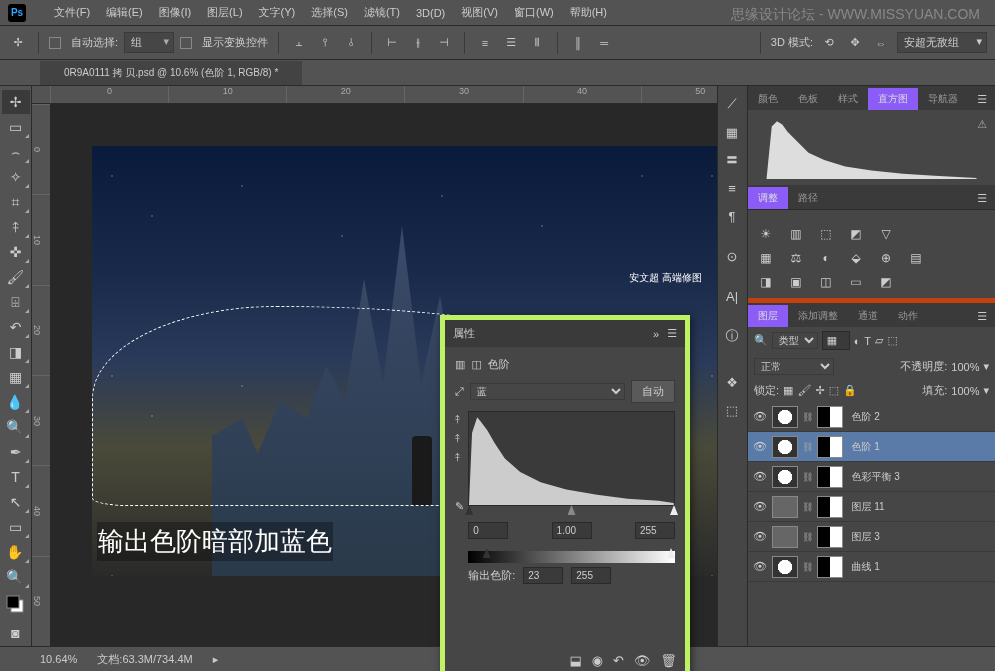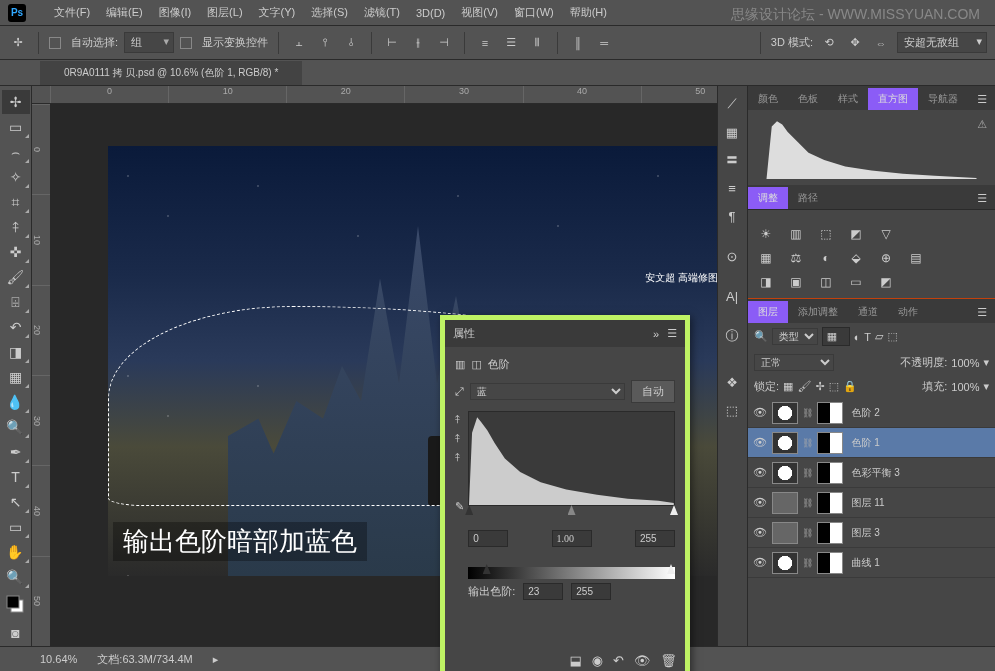--- a/index.html
+++ b/index.html
@@ -19,45 +19,45 @@
 .main{display:flex;height:560px}
 .toolbox{width:32px;background:#535353;display:flex;flex-direction:column;padding-top:4px;border-right:1px solid #2a2a2a}
 .tool{width:28px;height:24px;display:flex;align-items:center;justify-content:center;margin:0 auto 1px;cursor:pointer;position:relative;font-size:14px}
 .tool.active{background:#3a3a3a}
 .tool.tri::after{content:"";position:absolute;right:1px;bottom:1px;border:2px solid transparent;border-right-color:#aaa;border-bottom-color:#aaa}
 .canvas-area{flex:1;background:#282828;position:relative;overflow:hidden}
 .ruler-h{height:18px;background:#535353;border-bottom:1px solid #2a2a2a;display:flex;padding-left:18px}
 .ruler-h span{flex:1;font-size:9px;color:#aaa;text-align:center;border-left:1px solid #666}
 .ruler-v{width:18px;background:#535353;position:absolute;left:0;top:18px;bottom:0;display:flex;flex-direction:column}
 .ruler-v span{flex:1;font-size:9px;color:#aaa;writing-mode:vertical-lr;text-align:center;border-top:1px solid #666}
-.canvas{position:absolute;left:76px;top:60px;width:630px;height:430px;background:linear-gradient(180deg,#0a1a3a 0%,#1a2a4a 30%,#2a3a5a 50%,#4a4a3a 70%,#2a2a2a 100%);overflow:hidden}
+.canvas{position:absolute;left:60px;top:60px;width:630px;height:430px;background:linear-gradient(180deg,#0a1a3a 0%,#1a2a4a 30%,#2a3a5a 50%,#4a4a3a 70%,#2a2a2a 100%);overflow:hidden}
 .castle{position:absolute;left:120px;top:80px;width:380px;height:350px;background:linear-gradient(180deg,#3a4a6a,#2a3a4a);clip-path:polygon(0 100%,0 60%,8% 55%,12% 65%,18% 50%,25% 55%,30% 40%,35% 50%,40% 15%,45% 45%,50% 0%,55% 45%,60% 20%,65% 50%,72% 40%,78% 55%,85% 50%,90% 60%,100% 55%,100% 100%)}
 .stars{position:absolute;inset:0;background-image:radial-gradient(1px 1px at 20px 30px,#fff,transparent),radial-gradient(1px 1px at 60px 70px,#fff,transparent),radial-gradient(1px 1px at 150px 40px,#fff,transparent),radial-gradient(1px 1px at 250px 90px,#fff,transparent),radial-gradient(1px 1px at 350px 50px,#fff,transparent),radial-gradient(1px 1px at 450px 80px,#fff,transparent),radial-gradient(1px 1px at 550px 30px,#fff,transparent);background-size:600px 200px;opacity:0.6}
 .couple{position:absolute;left:300px;bottom:50px;width:100px;height:120px}
 .bride{position:absolute;right:10px;bottom:0;width:50px;height:90px;background:radial-gradient(ellipse at 50% 100%,#e8e8e8 40%,transparent 42%)}
 .groom{position:absolute;left:20px;bottom:20px;width:20px;height:70px;background:#1a1a1a;border-radius:4px}
 .wm-text{position:absolute;right:20px;top:130px;color:#fff;font-style:italic;font-size:22px;letter-spacing:1px}
 .wm-text2{position:absolute;right:20px;top:125px;color:#fff;font-size:10px}
 .selection{position:absolute;left:0;bottom:70px;right:150px;height:200px;border:1.5px dashed #fff;border-radius:50% 80% 20% 10%/60% 30% 10% 5%}
-.annotation{position:absolute;left:5px;bottom:15px;font-size:26px;color:#fff;background:rgba(0,0,0,0.3);padding:2px 10px}
+.annotation{position:absolute;left:5px;bottom:15px;font-size:26px;color:#fff;background:rgba(0,0,0,0.3);padding:2px 1px}
 .statusbar{height:25px;background:#535353;display:flex;align-items:center;padding:0 40px;gap:20px;font-size:10px;border-top:1px solid #2a2a2a}
 .right-panels{display:flex;height:560px;position:absolute;right:0;top:86px}
 .mini-strip{width:30px;background:#464646;display:flex;flex-direction:column;gap:8px;padding:8px 4px;border-left:1px solid #2a2a2a}
 .mini-strip div{width:20px;height:20px;display:flex;align-items:center;justify-content:center;cursor:pointer;font-size:13px}
 .panel-stack{width:248px;display:flex;flex-direction:column;background:#464646;border-left:1px solid #2a2a2a}
 .panel-tabs{display:flex;background:#3a3a3a;height:24px;align-items:flex-end}
 .ptab{padding:4px 10px;font-size:10px;background:#3a3a3a;color:#999;cursor:pointer}
 .ptab.active{background:#8b5cf6;color:#ddd}
 .ptab-menu{margin-left:auto;padding:4px 8px;cursor:pointer}
 .histogram{height:75px;padding:6px;position:relative}
 .histo-svg{width:100%;height:100%}
 .adjustments{padding:8px;border-top:1px solid #2a2a2a}
 .adj-icons{display:flex;gap:10px;margin-top:8px;flex-wrap:wrap}
 .adj-icons span{width:20px;height:16px;display:flex;align-items:center;justify-content:center;cursor:pointer;font-size:12px}
-.layers-panel{flex:1;display:flex;flex-direction:column;border-top:1px solid #c2410c}
+.layers-panel{flex:1;display:flex;flex-direction:column;border-top:5px solid #c2410c}
 .layer-controls{padding:4px 6px;display:flex;align-items:center;gap:4px;flex-wrap:wrap}
 .layer-row{display:flex;align-items:center;height:30px;padding:0 4px;gap:4px;border-bottom:1px solid #3a3a3a}
 .layer-row.selected{background:#5a7aa8}
 .eye{width:16px;text-align:center;cursor:pointer}
 .thumb{width:26px;height:22px;background:#666;border:1px solid #888}
 .thumb.adj{background:radial-gradient(circle,#fff 45%,#333 46%)}
 .thumb.mask{background:linear-gradient(90deg,#000 50%,#fff 50%)}
 .link-icon{font-size:9px;color:#aaa}
 .layer-name{font-size:10px;margin-left:4px}
 .properties-panel{position:absolute;left:440px;top:315px;width:250px;height:364px;background:#464646;border:5px solid #bef264;box-shadow:2px 2px 8px rgba(0,0,0,0.5);z-index:10}
@@ -370,21 +370,21 @@
         <div class="levels-graph">
           <svg width="100%" height="100%" viewBox="0 0 200 90" preserveAspectRatio="none">
               <path d="M0,90 L3,20 L8,5 L12,10 L18,18 L25,30 L35,45 L50,58 L70,68 L95,75 L125,80 L155,84 L185,86 L200,88 L200,90 Z" fill="#ccc"></path>
             </svg>
           <div class="slider-handle" style="left:-4px;bottom:-10px;top:auto;background:#333"></div>
           <div class="slider-handle" style="left:48%;bottom:-10px;top:auto;background:#888"></div>
           <div class="slider-handle" style="right:-4px;bottom:-10px;top:auto;left:auto;background:#eee"></div>
         </div>
         <div class="val-row">
           <input class="val-input" value="0" style="">
-          <input class="val-input" style="margin: 16px auto; font-family: Liberation Serif, serif;" value="1.00">
+          <input class="val-input" style="margin: 8px auto;" value="1.00">
           <input class="val-input" value="255" style="">
         </div>
         <div class="slider-track">
           <div class="slider-handle" style="left:7%;background:#333"></div>
           <div class="slider-handle" style="right:0;left:auto;background:#eee"></div>
         </div>
         <div class="val-row">
           <span>输出色阶:</span>
           <input class="val-input" value="23" style="">
           <input class="val-input" value="255" style="">

